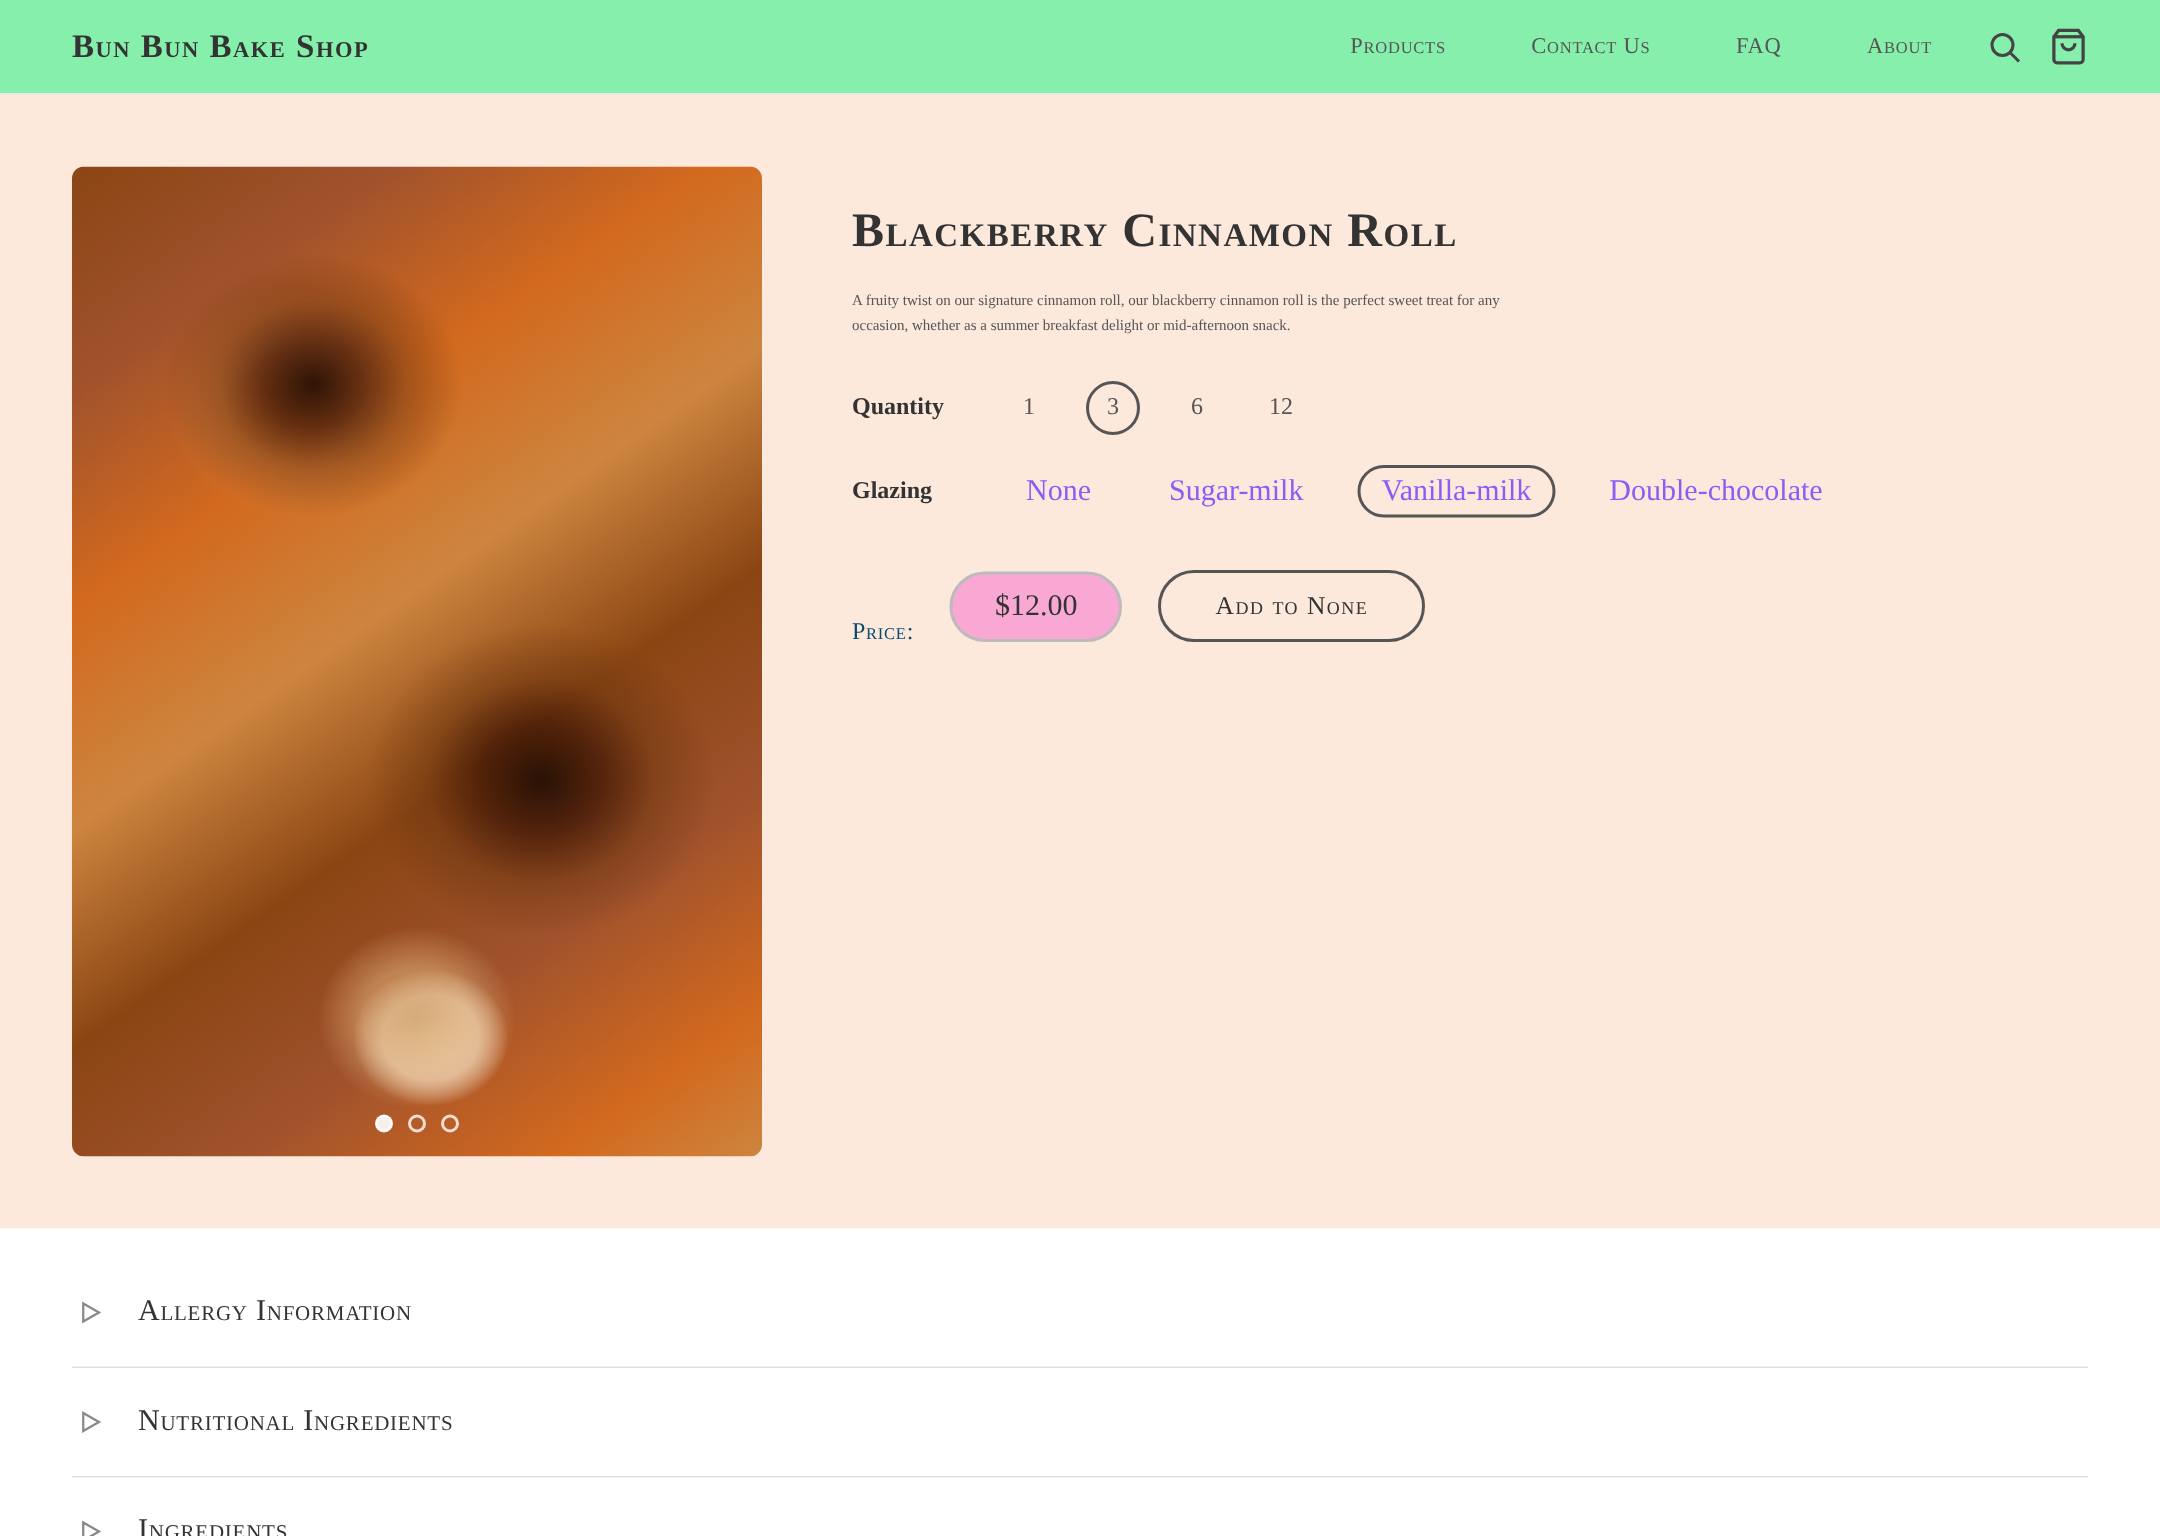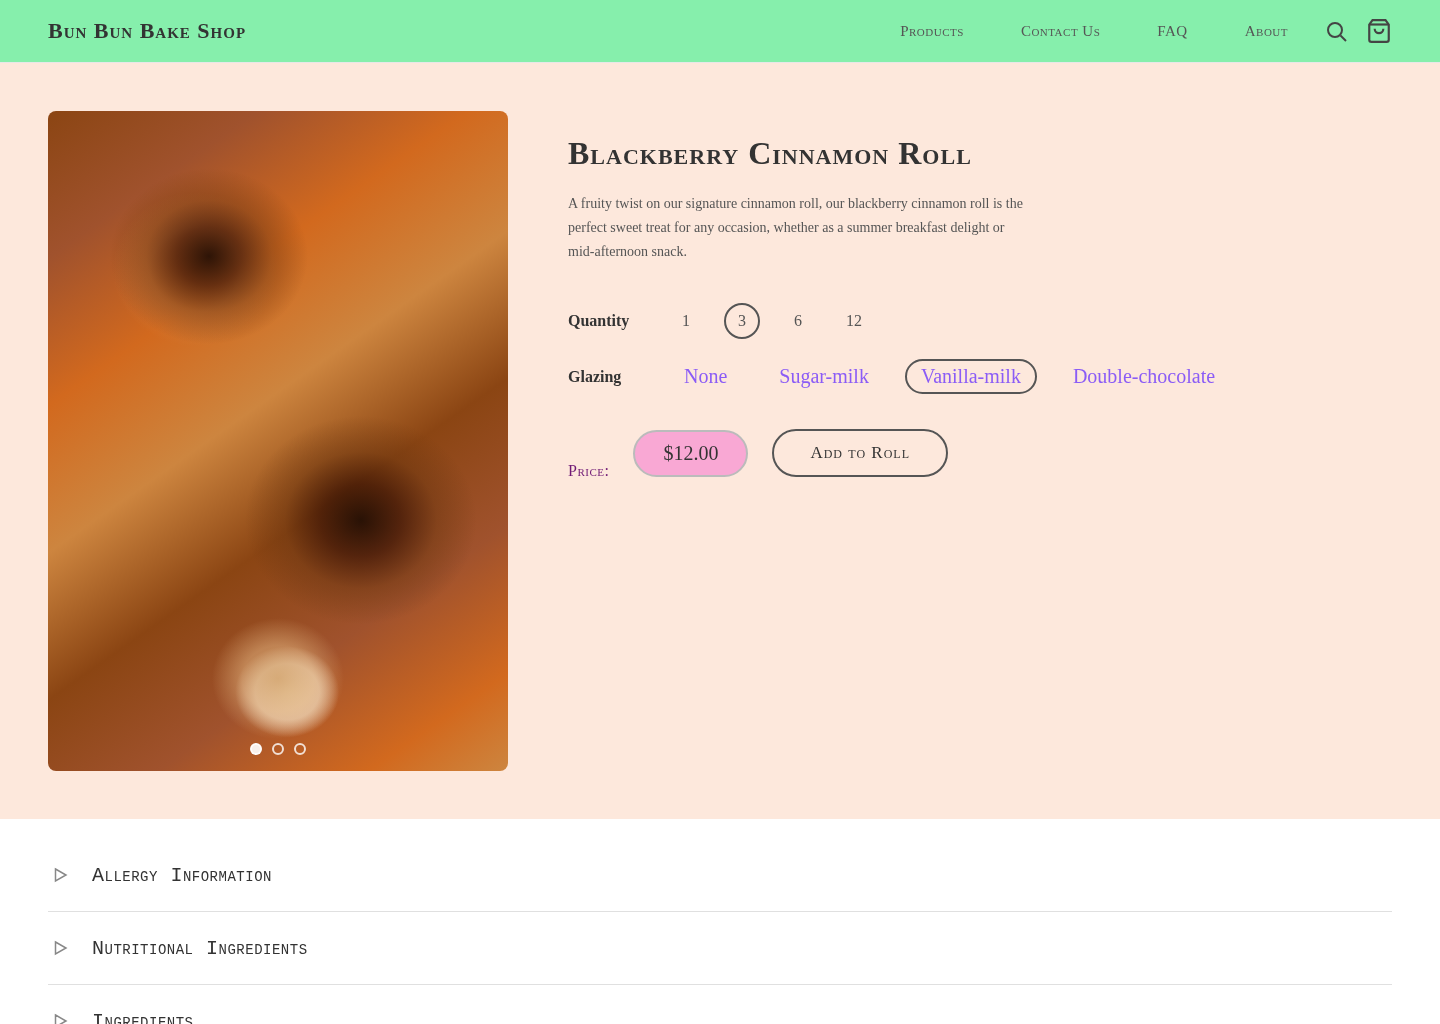--- a/index.html
+++ b/index.html
@@ -107,24 +107,24 @@
     }
     .product-title {
       font-size: 32px;
       font-weight: bold;
       font-variant: small-caps;
       color: #333;
       margin-bottom: 20px;
       letter-spacing: 1px;
     }
     .product-description {
-      font-size: 14px;
+      font-size: 10px;
       color: #555;
       line-height: 1.7;
-      margin-bottom: 40px;
+      margin-bottom: 28px;
       max-width: 460px;
     }
 
     
     .option-row {
       display: flex;
       align-items: center;
       gap: 20px;
       margin-bottom: 20px;
     }
@@ -168,21 +168,21 @@
     
     .purchase-row {
       display: flex;
       align-items: center;
       gap: 24px;
       margin-top: 32px;
     }
     .price-label {
       font-size: 16px;
       font-variant: small-caps;
-      color: #701a75;
+      color: #0c4a6e;
       letter-spacing: 0.5px;
       margin-top: 36px;
     }
     .price-badge {
       background: #f9a8d4;
       border: 2px solid #bbb;
       border-radius: 30px;
       padding: 10px 28px;
       font-size: 20px;
       color: #333;
@@ -203,24 +203,22 @@
 
     
     .accordion-section {
       background: #fff;
       padding: 20px 48px 20px 48px;
     }
     .accordion-item {
       border-bottom: 1px solid #e0e0e0;
       padding: 24px 0;
       display: flex;
-      align-items: center;
       gap: 20px;
       cursor: pointer;
-      font-family: Liberation Mono, monospace;
     }
     .accordion-arrow {
       width: 24px;
       height: 24px;
       display: flex;
       align-items: center;
       justify-content: center;
       color: #888;
       flex-shrink: 0;
     }
@@ -300,21 +298,21 @@
       <span class="option-label">Glazing</span>
       <span class="glaze-option">None</span>
       <span class="glaze-option">Sugar-milk</span>
       <span class="glaze-option selected">Vanilla-milk</span>
       <span class="glaze-option">Double-chocolate</span>
     </div>
 
     <div class="purchase-row">
       <span class="price-label">Price:</span>
       <span class="price-badge">$12.00</span>
-      <button class="add-to-cart-btn">Add to Roll</button>
+      <button class="add-to-cart-btn">Add to None</button>
     </div>
   </div>
 </div>
 
 <div class="accordion-section">
   <div class="accordion-item">
     <div class="accordion-arrow">
       <svg viewBox="0 0 24 24" fill="none" stroke="#888" stroke-width="2">
         <polygon points="6,4 20,12 6,20" fill="none" stroke="#888" stroke-width="2"></polygon>
       </svg>

